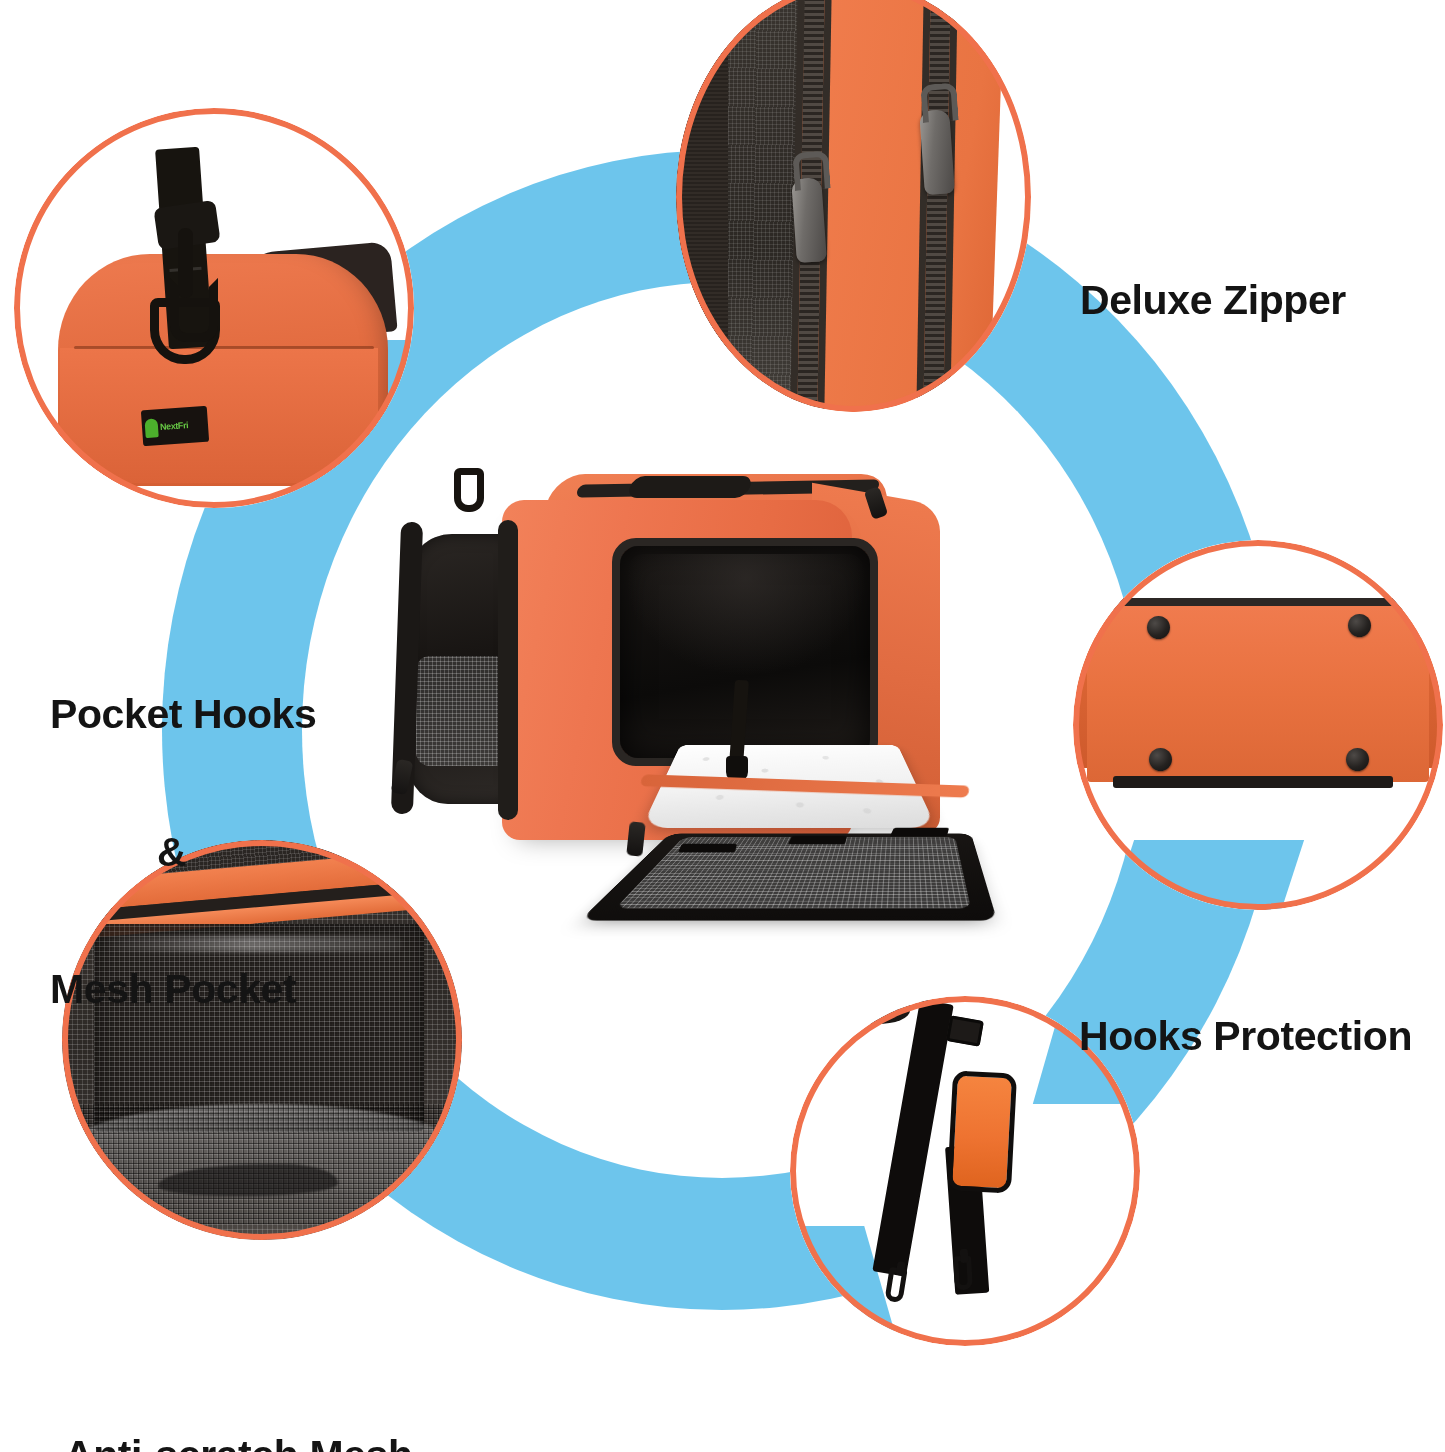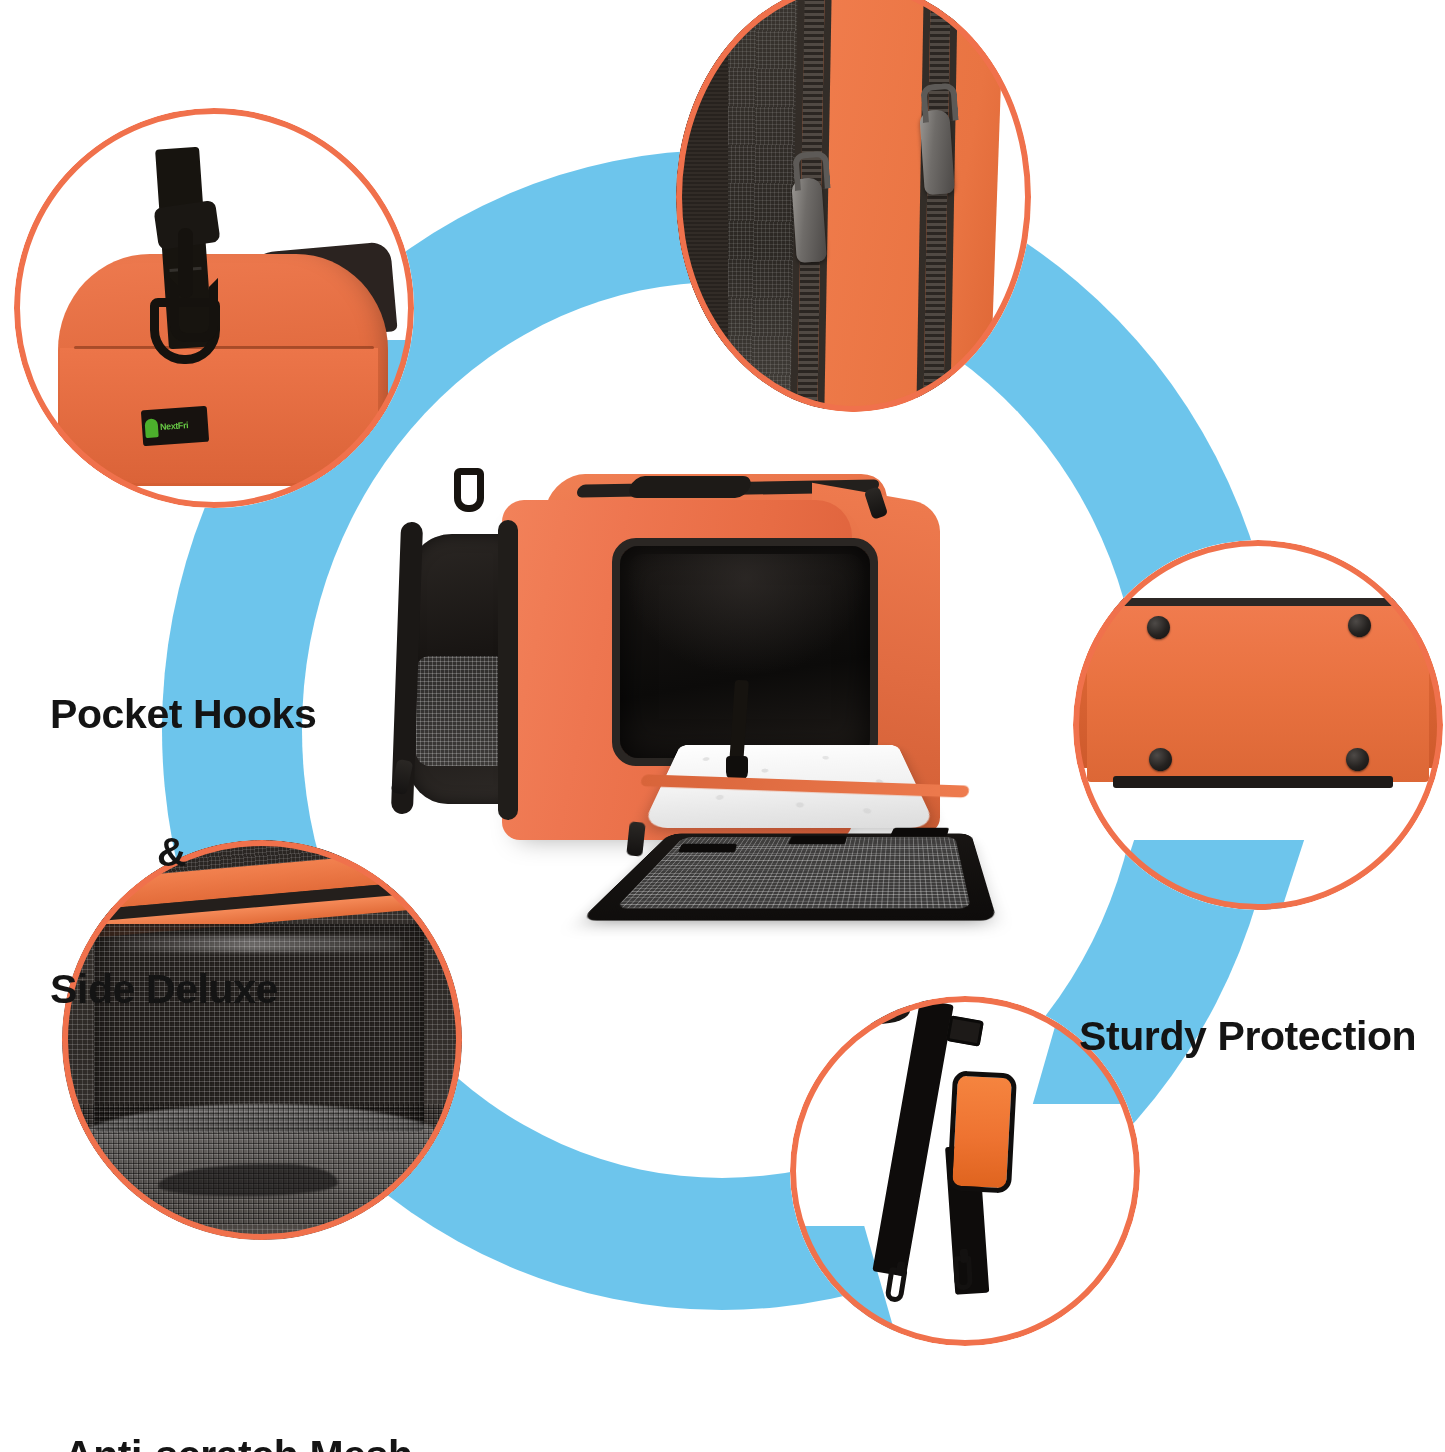--- a/index.html
+++ b/index.html
@@ -612,26 +612,29 @@
     <div class="hb-doorstrap d1"></div>
     <div class="hb-doorstrap d2"></div>
     <div class="hb-doorstrap d3"></div>
     <div class="hb-doorpull"></div>
     <div class="hb-toppull"></div>
   </div>
 
   <div class="label" style="left:50px; top:600px; font-size:41px; text-align:left; width:330px;">
     <div>Pocket Hooks</div>
     <div style="text-align:center; width:243px;">&amp;</div>
-    <div>Side Deluxe</div>
-  </div>
-
+    <div>Mesh Pocket</div>
+  </div>
+
+  <div class="label" style="left:1080px; top:186px; font-size:41px;">
+    <div>Deluxe Zipper</div>
+  </div>
 
   <div class="label" style="left:1079px; top:922px; font-size:41px;">
-    <div>Sturdy Protection</div>
+    <div>Hooks Protection</div>
   </div>
 
   <div class="label" style="left:64px; top:1341px; font-size:41px;">
     <div>Anti-scratch Mesh</div>
   </div>
 
   <div class="label" style="left:702px; top:1392px; font-size:41px;">
     
   </div>
 

